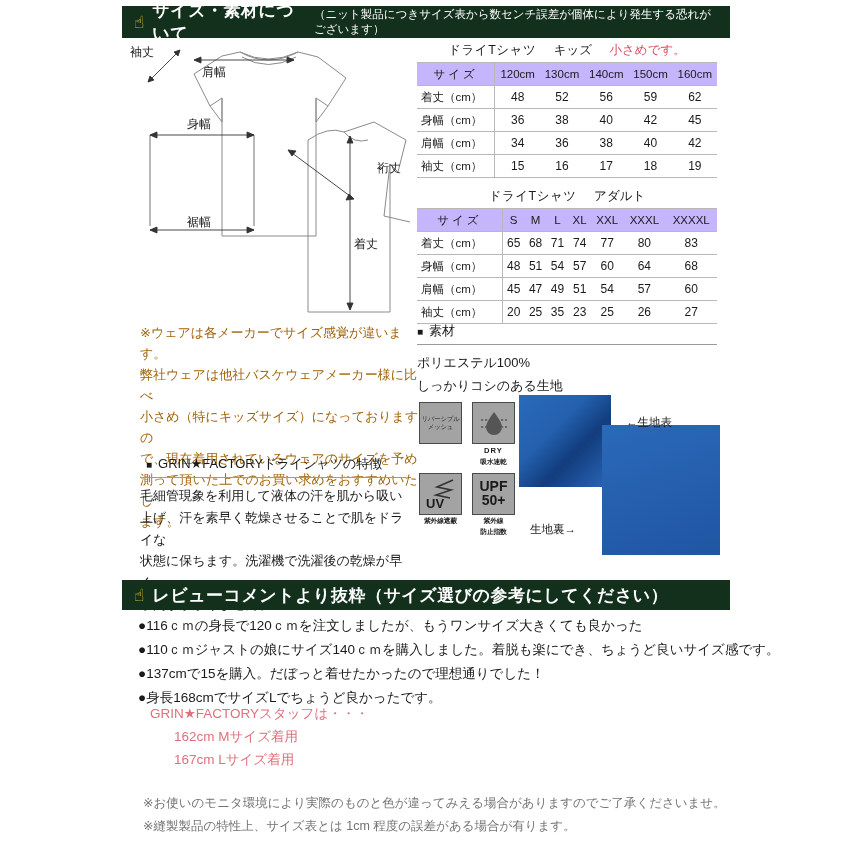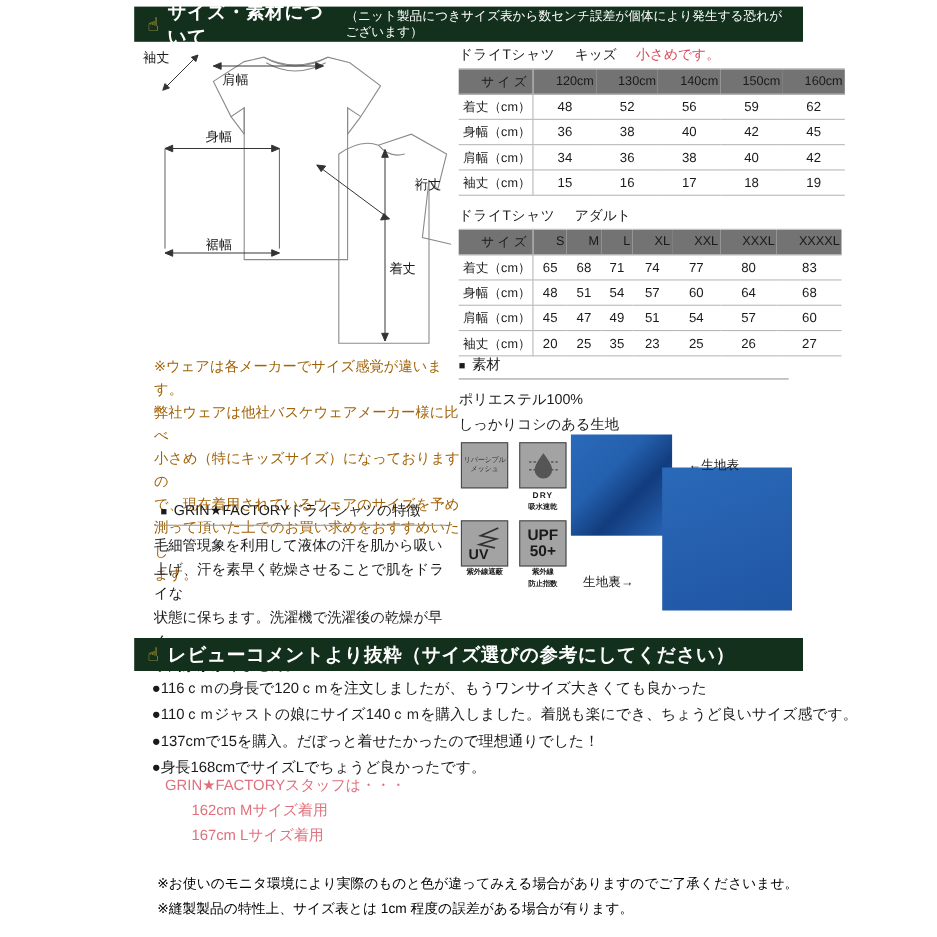--- a/index.html
+++ b/index.html
@@ -26,39 +26,39 @@
   .band-title { font-size: 17px; font-weight: bold; letter-spacing: .5px; }
   .band-sub { font-size: 11.5px; font-weight: normal; letter-spacing: 0; }
 
   
   .diagram { position: absolute; left: 122px; top: 44px; width: 292px; height: 278px; }
   .diagram svg { display: block; }
 
   
   .tbl-wrap { position: absolute; }
   .tbl-cap {
-    font-size: 12.5px; margin-bottom: 3px;
+    font-size: 12.5px; text-align: center; margin-bottom: 3px;
     white-space: nowrap;
   }
   .tbl-cap .cap-main { letter-spacing: .5px; }
   .tbl-cap .cap-kind { margin-left: 14px; }
   .tbl-cap .cap-note { margin-left: 14px; color: #d94a5a; }
   table.size {
     border-collapse: collapse;
     width: 100%;
     font-size: 12px;
   }
   table.size td, table.size th {
     border-top: 1px solid #b8b8b8;
     border-bottom: 1px solid #b8b8b8;
     text-align: center;
     padding: 3.5px 2px;
     font-weight: normal;
   }
-  table.size thead th { background: #737373; font-size: 11.5px; padding-left: 20px; }
+  table.size thead th { background: #c4b5fd; font-size: 11.5px; }
   table.size thead th:first-child { text-align: center; letter-spacing: 3px; }
   table.size th.rowhead {
     text-align: left; padding-left: 4px; font-size: 11.5px;
     border-right: 1px solid #b8b8b8; white-space: nowrap;
   }
   table.size thead th:first-child { border-right: 1px solid #b8b8b8; }
   table.size td { border-left: none; }
 
   
   .caution {
@@ -107,21 +107,21 @@
   .sw-b { left: 602px; top: 425px; width: 118px; height: 130px; }
   .sw-lab { position: absolute; font-size: 11.5px; white-space: nowrap; }
 
   
   .reviews { position: absolute; left: 138px; top: 614px; width: 600px; }
   .rev-line { font-size: 13.5px; line-height: 1.78; white-space: nowrap; }
 
   .staff { position: absolute; left: 150px; top: 702px; color: #e0707c; font-size: 13.5px; line-height: 1.72; }
   .staff .indent { margin-left: 24px; }
 
-  .notes { position: absolute; left: 143px; top: 792px; font-size: 12.5px; line-height: 1.8; color: #000000; }
+  .notes { position: absolute; left: 143px; top: 792px; font-size: 12.5px; line-height: 1.8; color: #737373; }
 </style>
 </head>
 <body>
 
 <div class="band" style="left:122px; top:6px; width:608px; height:32px;">
   <span class="band-hand">☝</span>
   <span class="band-title">サイズ・素材について</span>
   <span class="band-sub">（ニット製品につきサイズ表から数センチ誤差が個体により発生する恐れがございます）</span>
 </div>
 

